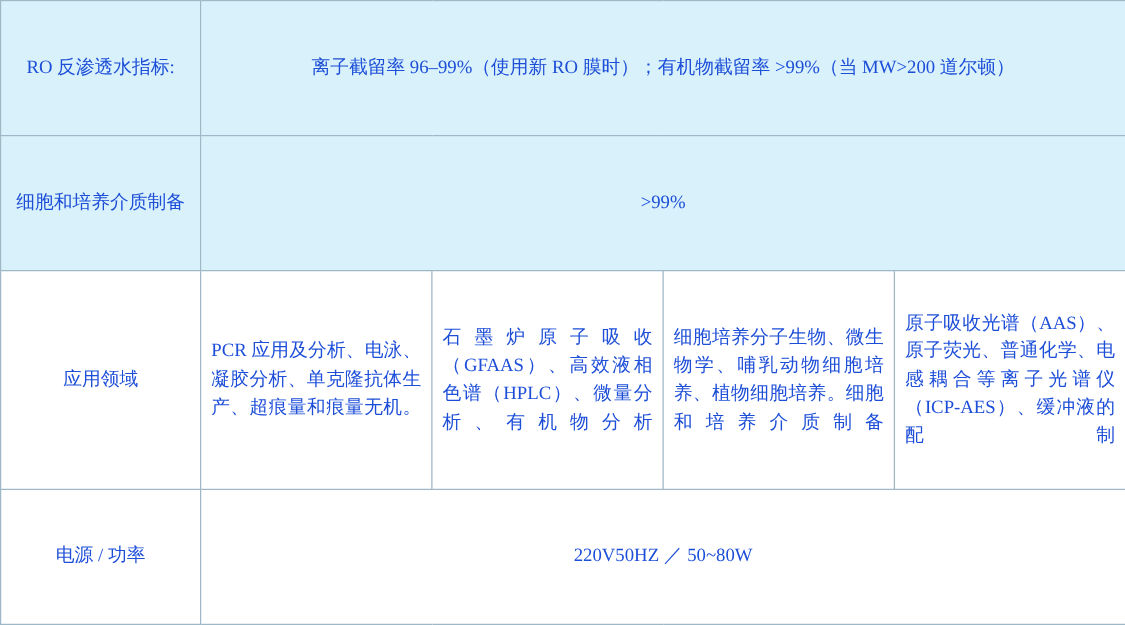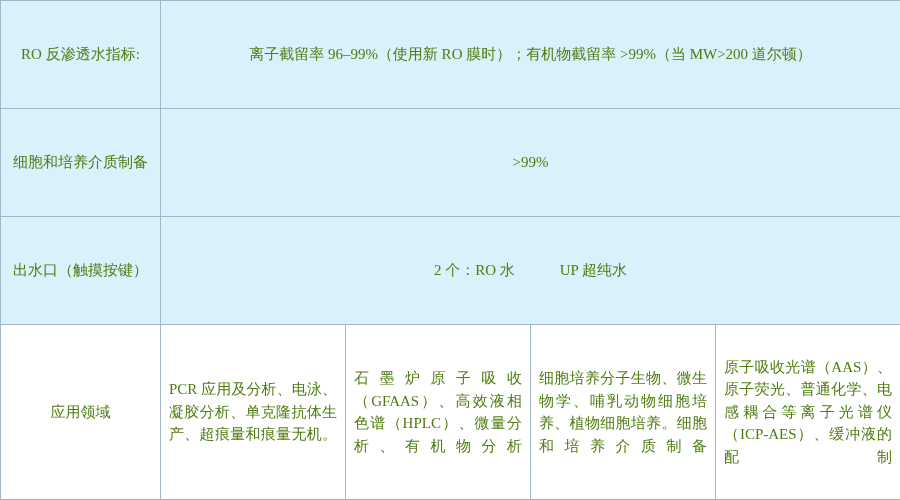--- a/index.html
+++ b/index.html
@@ -14,21 +14,21 @@
   #spec-table {
     width: 900px;
     height: 500px;
     border-collapse: collapse;
     table-layout: fixed;
   }
   #spec-table td {
     border: 1px solid #9fb8c8;
     padding: 4px 8px;
     font-size: 15px;
-    color: #4d7c0f;
+    color: #1d4ed8;
     vertical-align: middle;
     line-height: 1.5;
   }
   td.label {
     text-align: center;
     width: 160px;
   }
   td.value {
     text-align: center;
     margin-left: 12px;
@@ -65,33 +65,33 @@
   </colgroup>
   <tbody>
     <tr class="tint">
       <td class="label">RO 反渗透水指标:</td>
       <td class="value" colspan="4">离子截留率 96–99%（使用新 RO 膜时）；有机物截留率 &gt;99%（当 MW&gt;200 道尔顿）</td>
     </tr>
     <tr class="tint">
       <td class="label">细胞和培养介质制备</td>
       <td class="value" colspan="4">&gt;99%</td>
     </tr>
-    <tr class="tint">
-      <td class="label">出水口（触摸按键）</td>
-      <td class="value" colspan="4">2 个：RO 水　　　UP 超纯水</td>
-    </tr>
     <tr class="app-row">
       <td class="app-label">应用领域</td>
       <td class="app-cell">
           <span class="app-inner">PCR 应用及分析、电泳、凝胶分析、单克隆抗体生产、超痕量和痕量无机。</span>
         </td>
       <td class="app-cell">
           <span class="app-inner">石墨炉原子吸收（GFAAS）、高效液相色谱（HPLC）、微量分析、有机物分析</span>
         </td>
       <td class="app-cell">
           <span class="app-inner">细胞培养分子生物、微生物学、哺乳动物细胞培养、植物细胞培养。细胞和培养介质制备</span>
         </td>
       <td class="app-cell">
           <span class="app-inner">原子吸收光谱（AAS）、原子荧光、普通化学、电感耦合等离子光谱仪（ICP-AES）、缓冲液的配制</span>
         </td>
     </tr>
+    <tr class="plain">
+      <td class="label">电源 / 功率</td>
+      <td class="value" colspan="4">220V50HZ ／ 50~80W</td>
+    </tr>
   </tbody>
 </table>
 
 </body></html>

